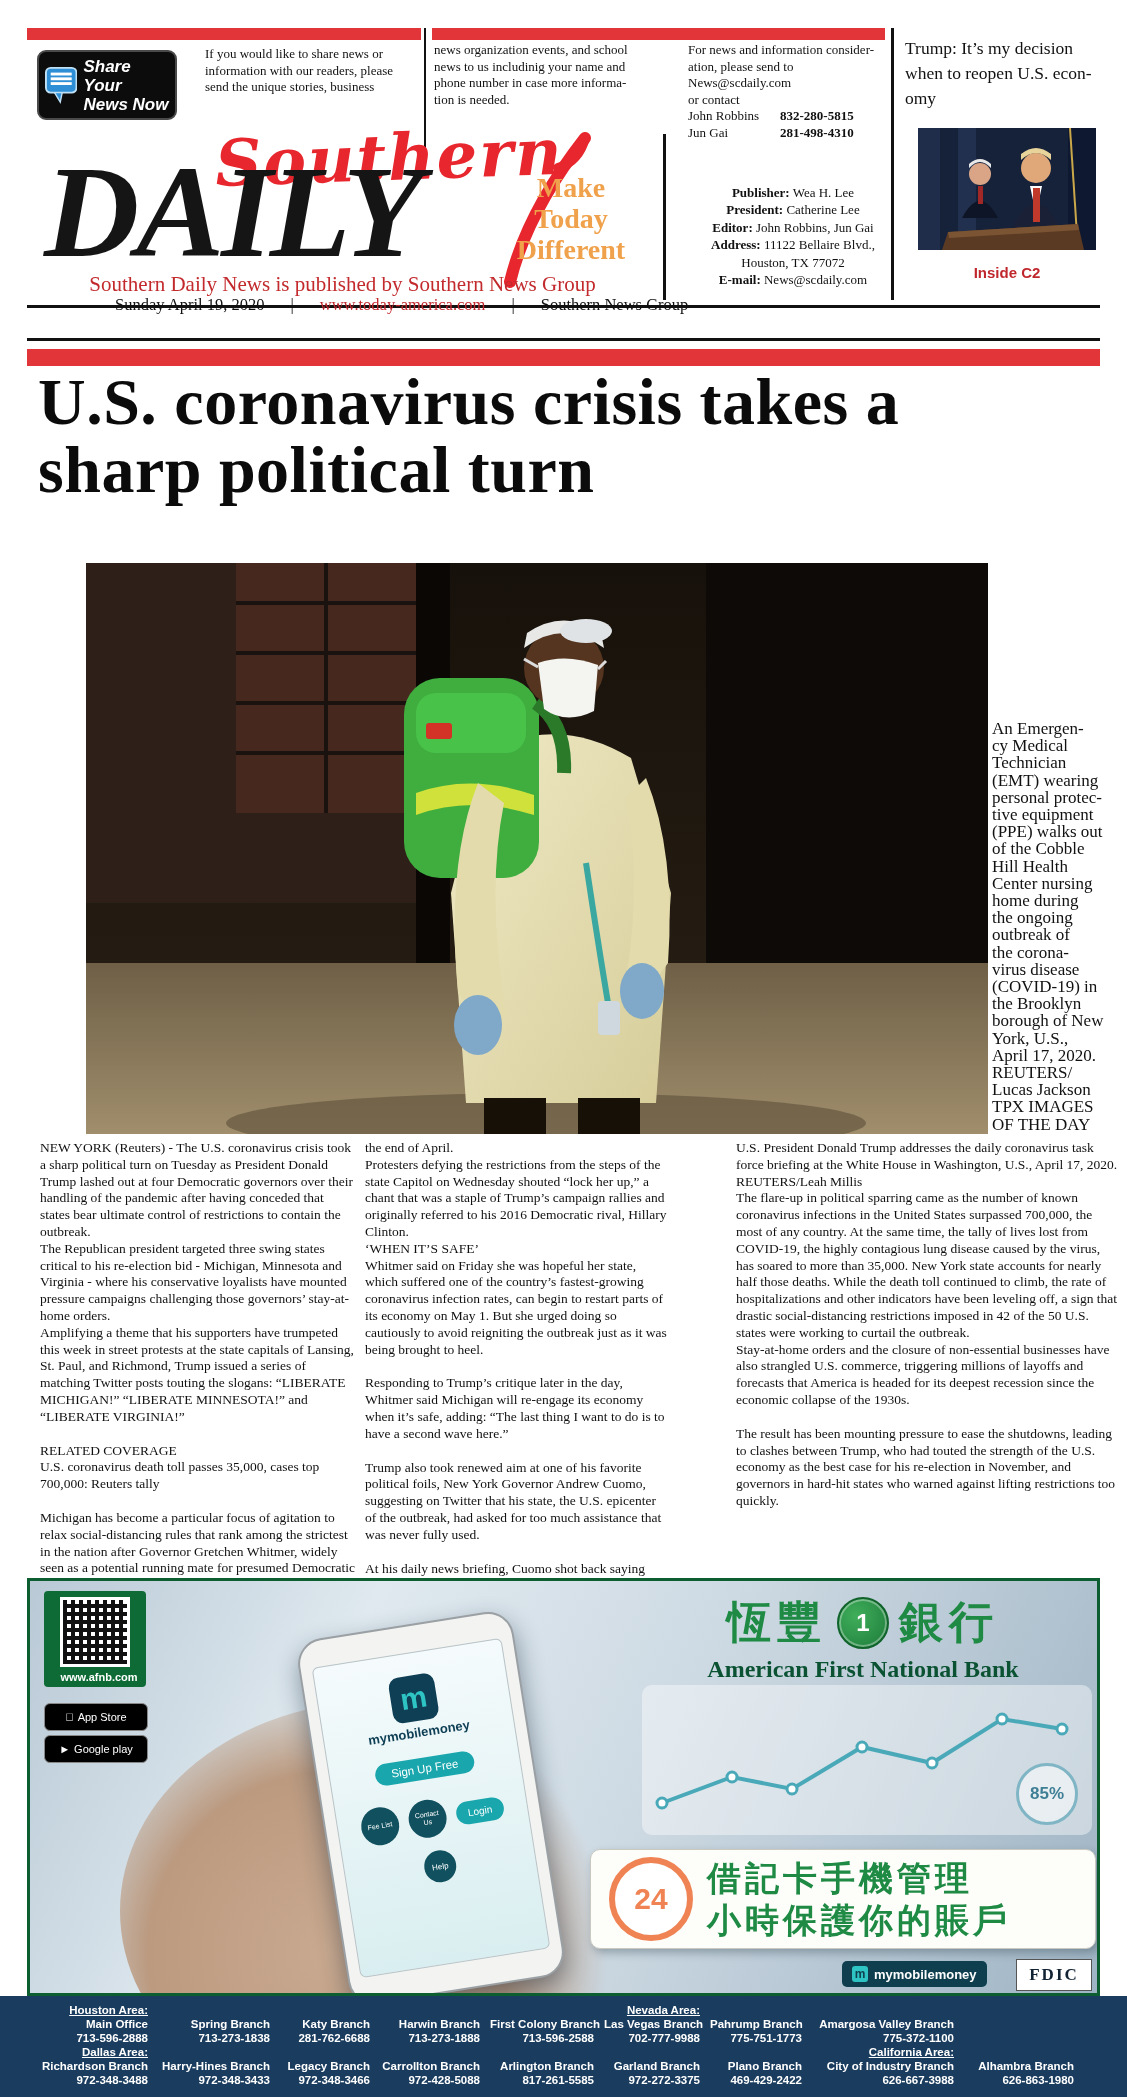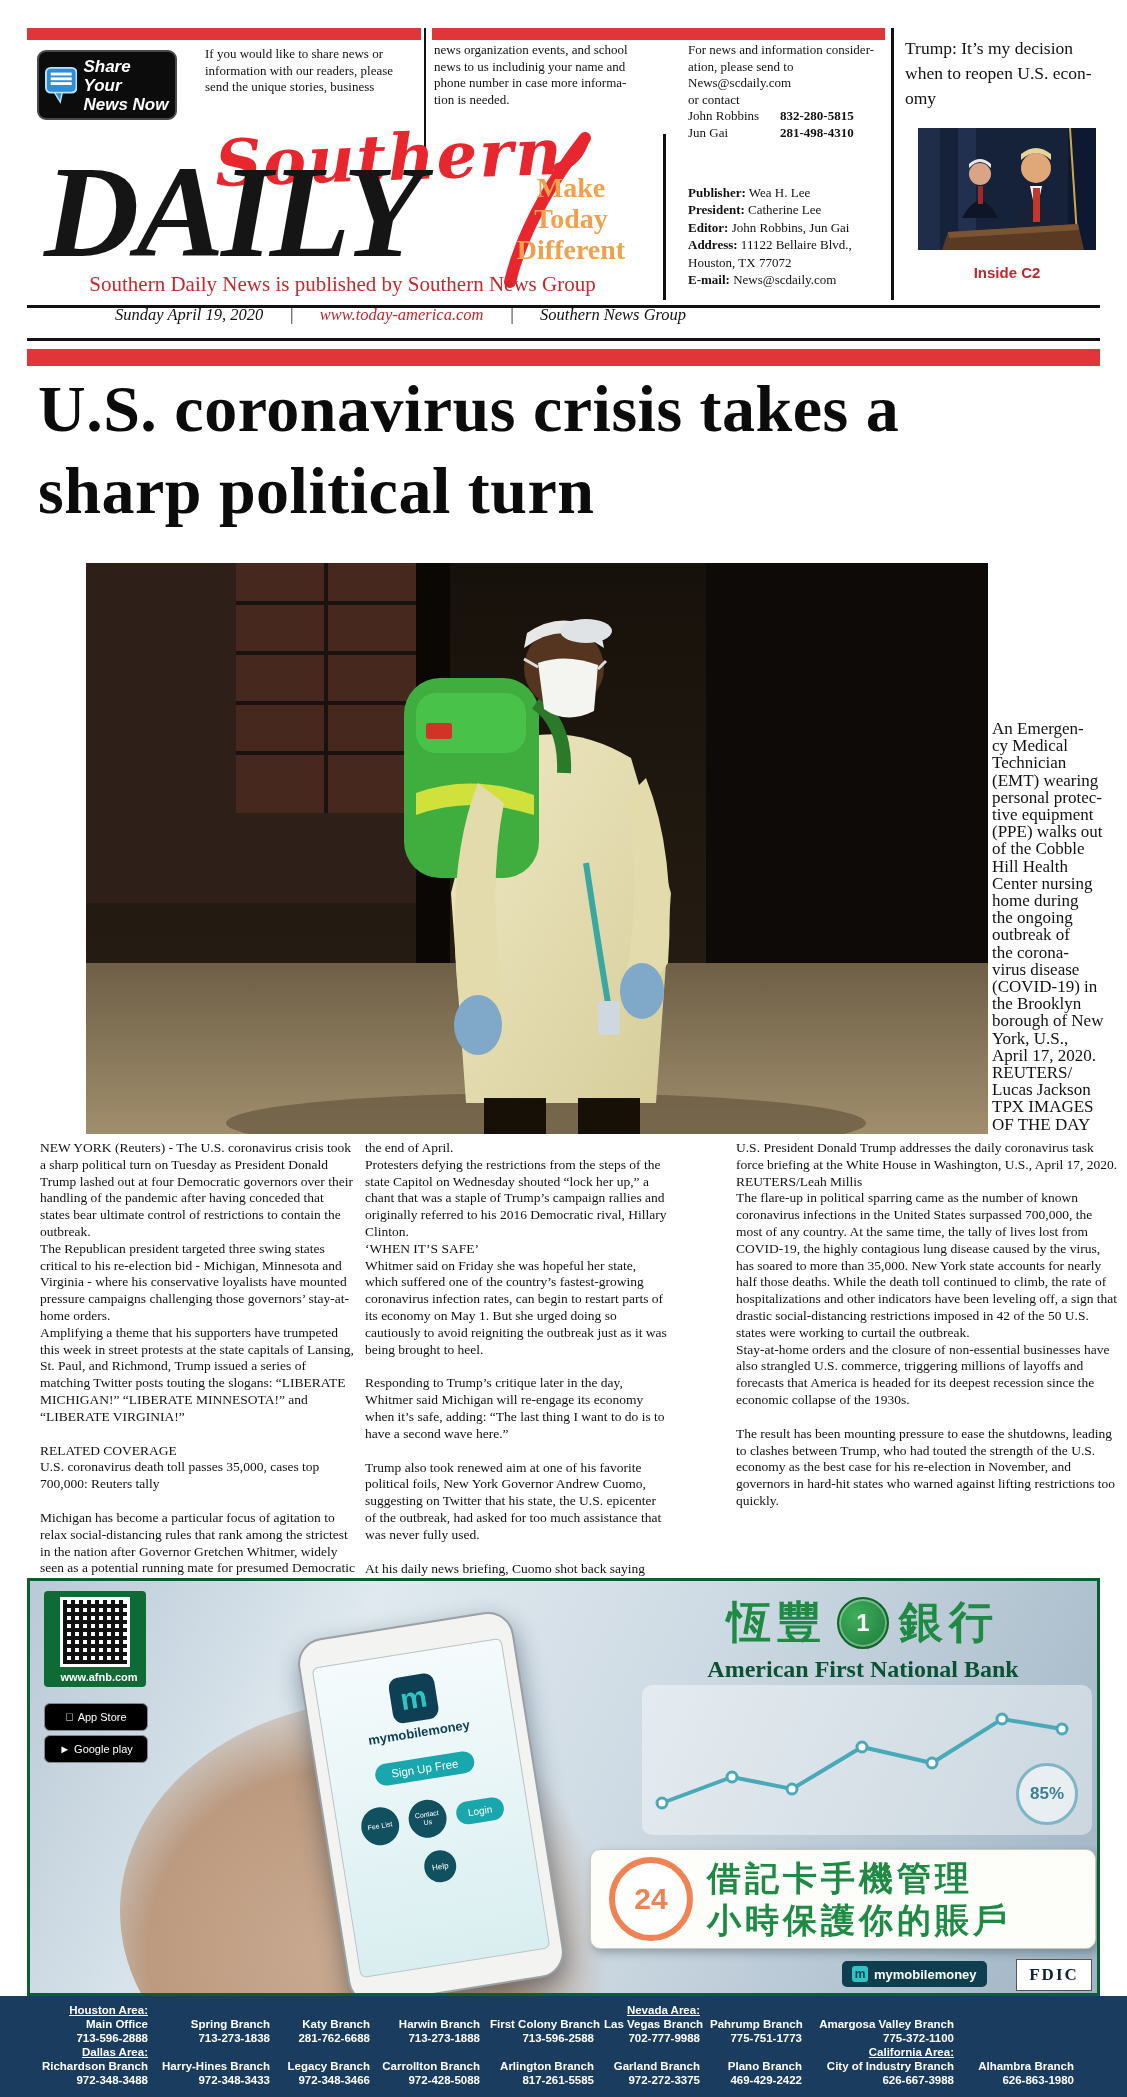--- a/index.html
+++ b/index.html
@@ -32,21 +32,21 @@
   .daily{color:#151515;font-weight:bold;font-style:italic;font-size:132px;line-height:120px;
     letter-spacing:-3px;font-family:"Liberation Serif",serif;}
   .motto{color:#f0a14b;font-weight:bold;font-size:28px;line-height:31px;text-align:center;}
   .tagline{color:#c32a2d;font-size:21px;text-align:center;}
   .publine{font-size:13px;line-height:17.4px;}
   .publine b{font-weight:bold;}
 
   .datebar{display:flex;gap:26px;font-size:16.5px;align-items:baseline;}
   .datebar .url{color:#c0272d;}
 
-  .headline{font-weight:bold;font-size:66px;line-height:82px;letter-spacing:0.5px;color:#0b0b0b;}
+  .headline{font-weight:bold;font-size:66px;line-height:68px;letter-spacing:0.5px;color:#0b0b0b;}
 
   .caption{font-size:17px;line-height:17.2px;}
 
   .article p{margin:0;font-size:13.5px;line-height:16.8px;}
   .article p.gap{margin-top:17px;}
 
   
   .adbox{left:27px;top:1578px;width:1073px;height:418px;border:3px solid #0c5e31;box-sizing:border-box;
     background:linear-gradient(115deg,#b9c9d6 0%,#dfe9ef 28%,#cfdbe4 55%,#9fb4c4 100%);overflow:hidden;
     font-family:"Liberation Sans",sans-serif;}
@@ -184,33 +184,33 @@
   <div class="abs daily" style="left:44px;top:152px;">DAILY</div>
   <svg class="abs" style="left:490px;top:130px;" width="110" height="160" viewBox="0 0 110 160">
     <path d="M95 8 C70 40 35 90 20 152" stroke="#e8262d" stroke-width="12" stroke-linecap="round" fill="none"></path>
     <path d="M95 8 C90 26 80 34 68 38" stroke="#e8262d" stroke-width="10" stroke-linecap="round" fill="none"></path>
   </svg>
   <div class="abs motto pre" style="left:498px;top:172px;width:146px;">Make
 Today
 Different</div>
   <div class="abs vline" style="left:663px;top:134px;width:3px;height:166px;"></div>
 
-  <div class="abs" style="left:688px;top:184px;width:210px;">
+  <div class="abs" style="left:688px;top:184px;width:210px;text-align:center;">
     <div class="publine"><b>Publisher:</b><span>  Wea H. Lee</span></div>
     <div class="publine"><b>President:</b><span> Catherine Lee</span></div>
     <div class="publine"><b>Editor:</b><span> John Robbins, Jun Gai</span></div>
     <div class="publine"><b>Address:</b><span> 11122 Bellaire Blvd.,</span></div>
     <div class="publine"><b></b><span>Houston, TX 77072</span></div>
     <div class="publine"><b>E-mail:</b><span> News@scdaily.com</span></div>
   </div>
 
   <div class="abs tagline" style="left:60px;top:272px;width:565px;">Southern Daily News is published by Southern News Group</div>
 
   <div class="abs hline" style="left:27px;top:305px;width:1073px;height:3px;"></div>
-  <div class="abs datebar" style="left:115px;top:305px;font-style:italic;">
+  <div class="abs datebar" style="left:115px;top:295px;">
     <span>Sunday  April 19, 2020</span>
     <span>|</span>
     <span class="url">www.today-america.com</span>
     <span>|</span>
     <span>Southern News Group</span>
   </div>
   <div class="abs hline" style="left:27px;top:338px;width:1073px;height:3px;"></div>
   <div class="abs redbar" style="left:27px;top:349px;width:1073px;height:17px;"></div>
 
   <div class="abs headline pre" style="left:38px;top:368px;width:1062px;">U.S. coronavirus crisis takes a

